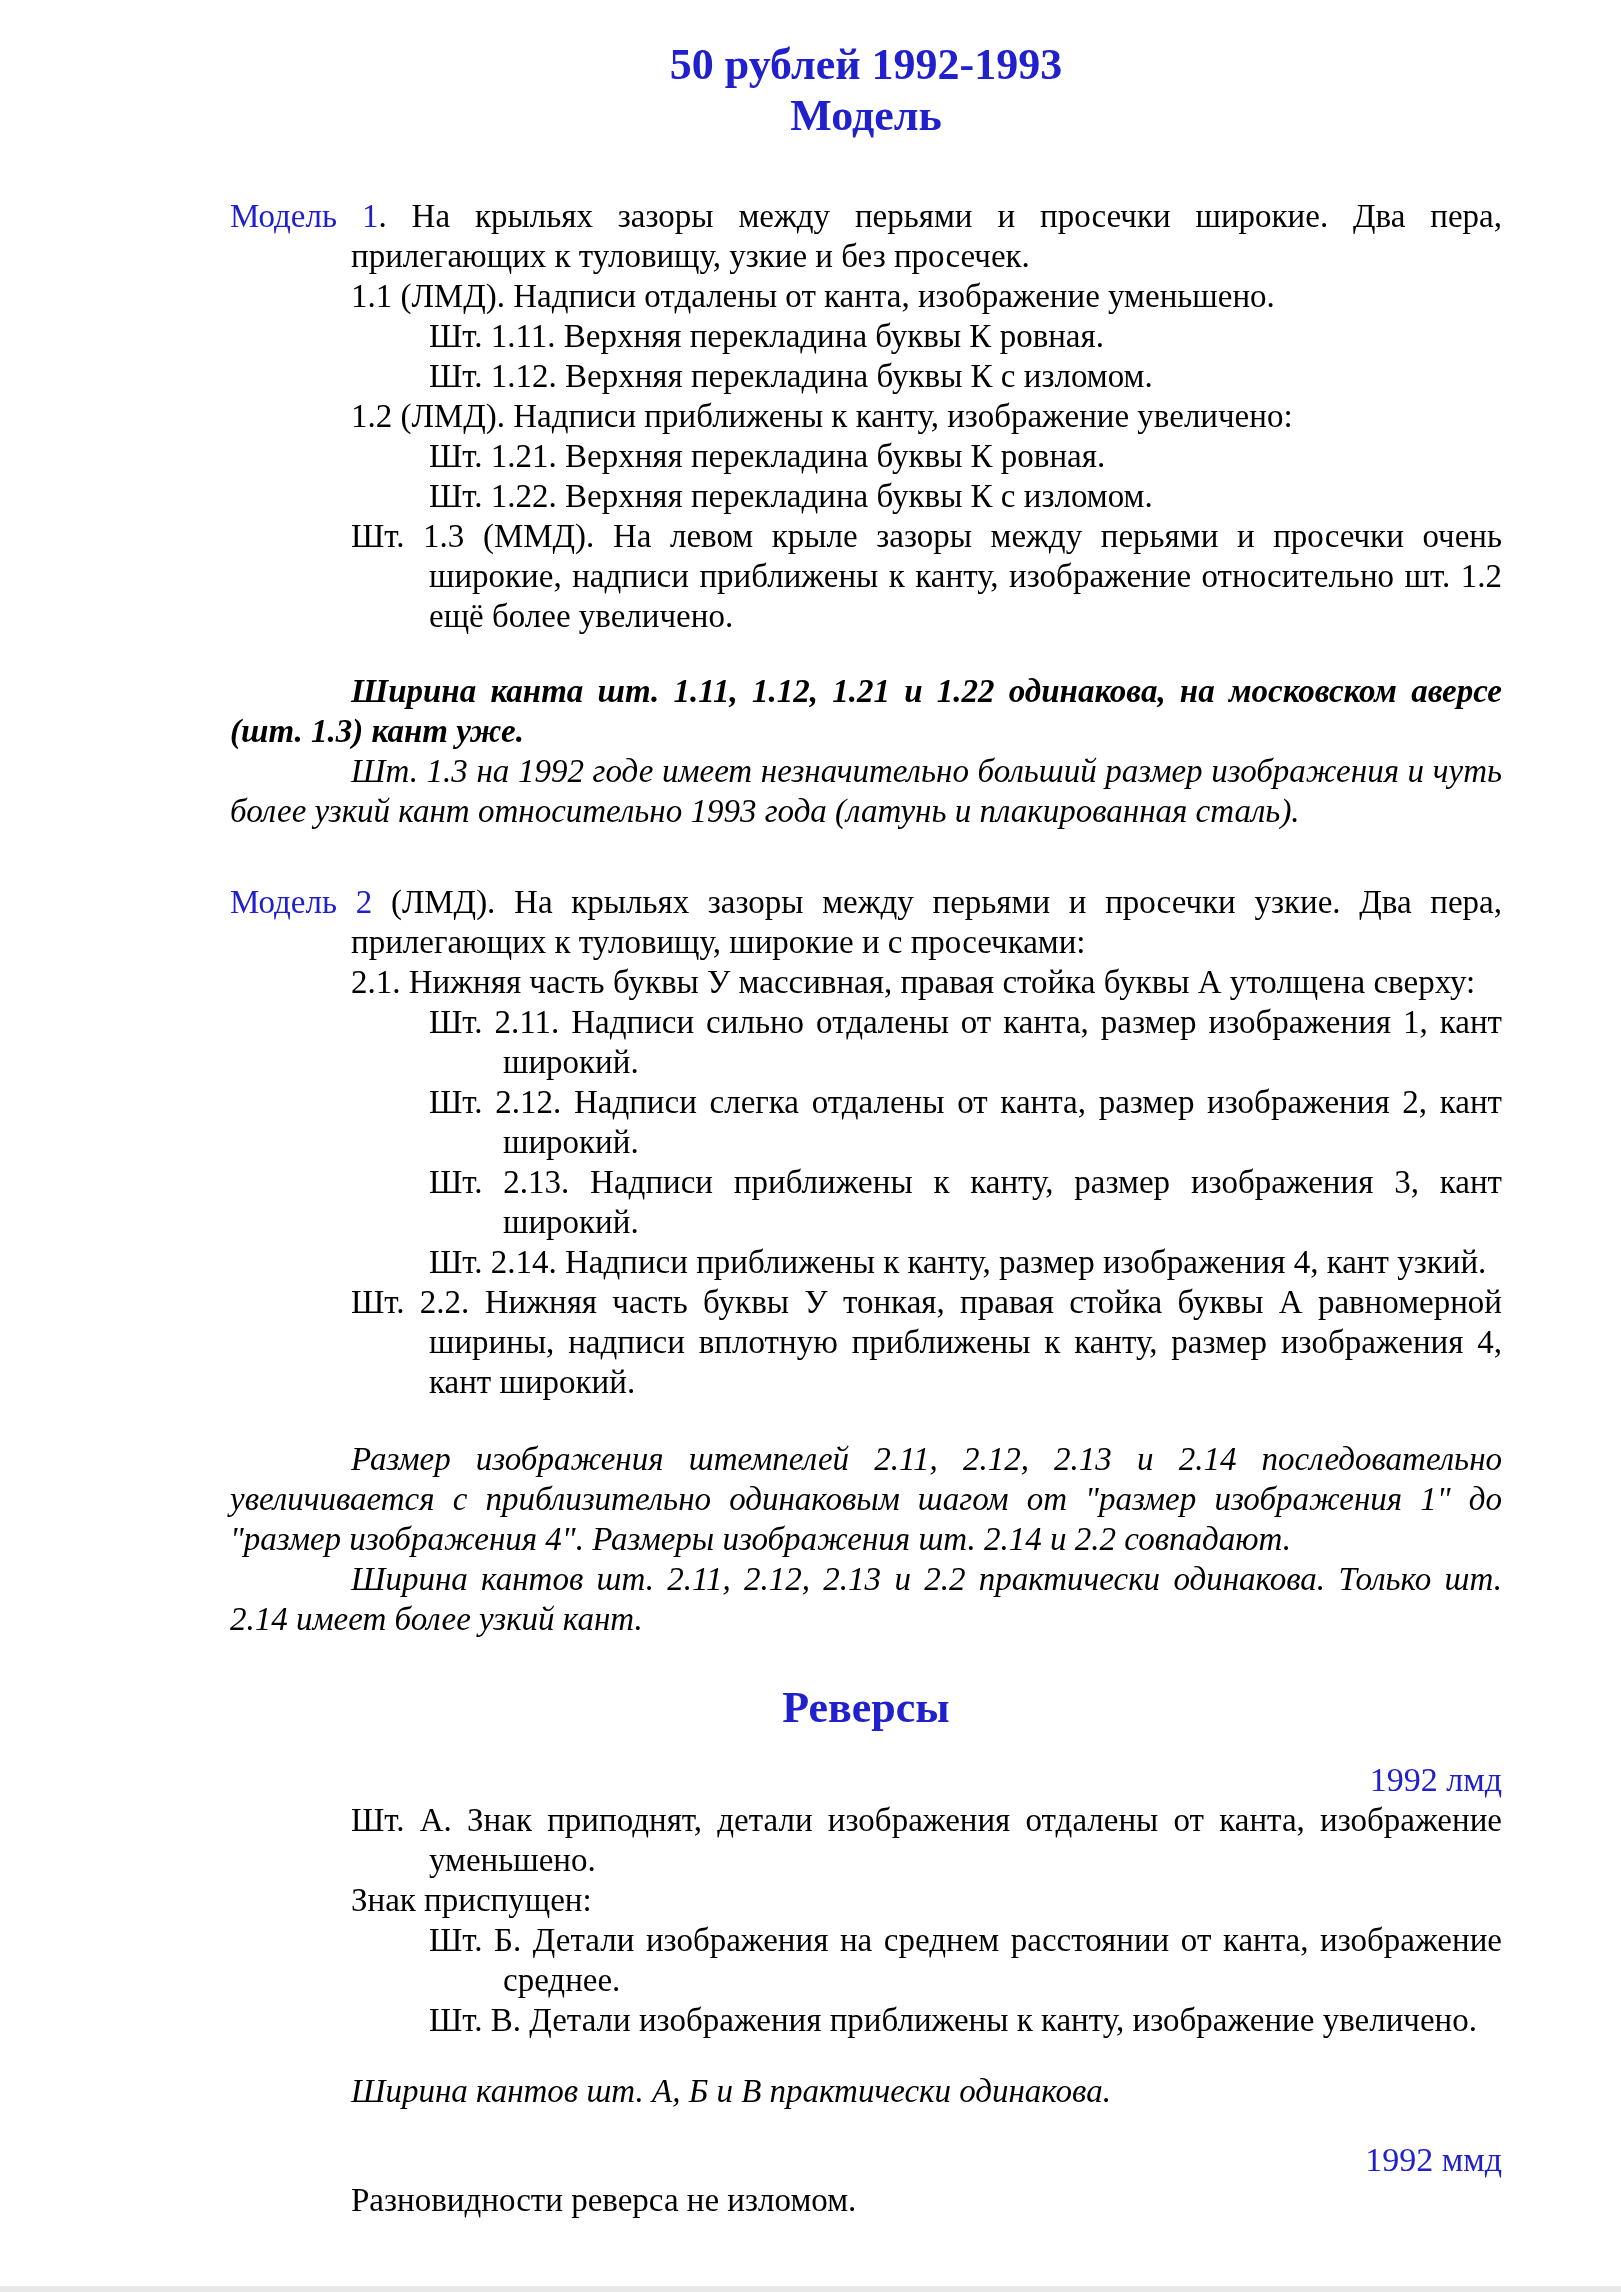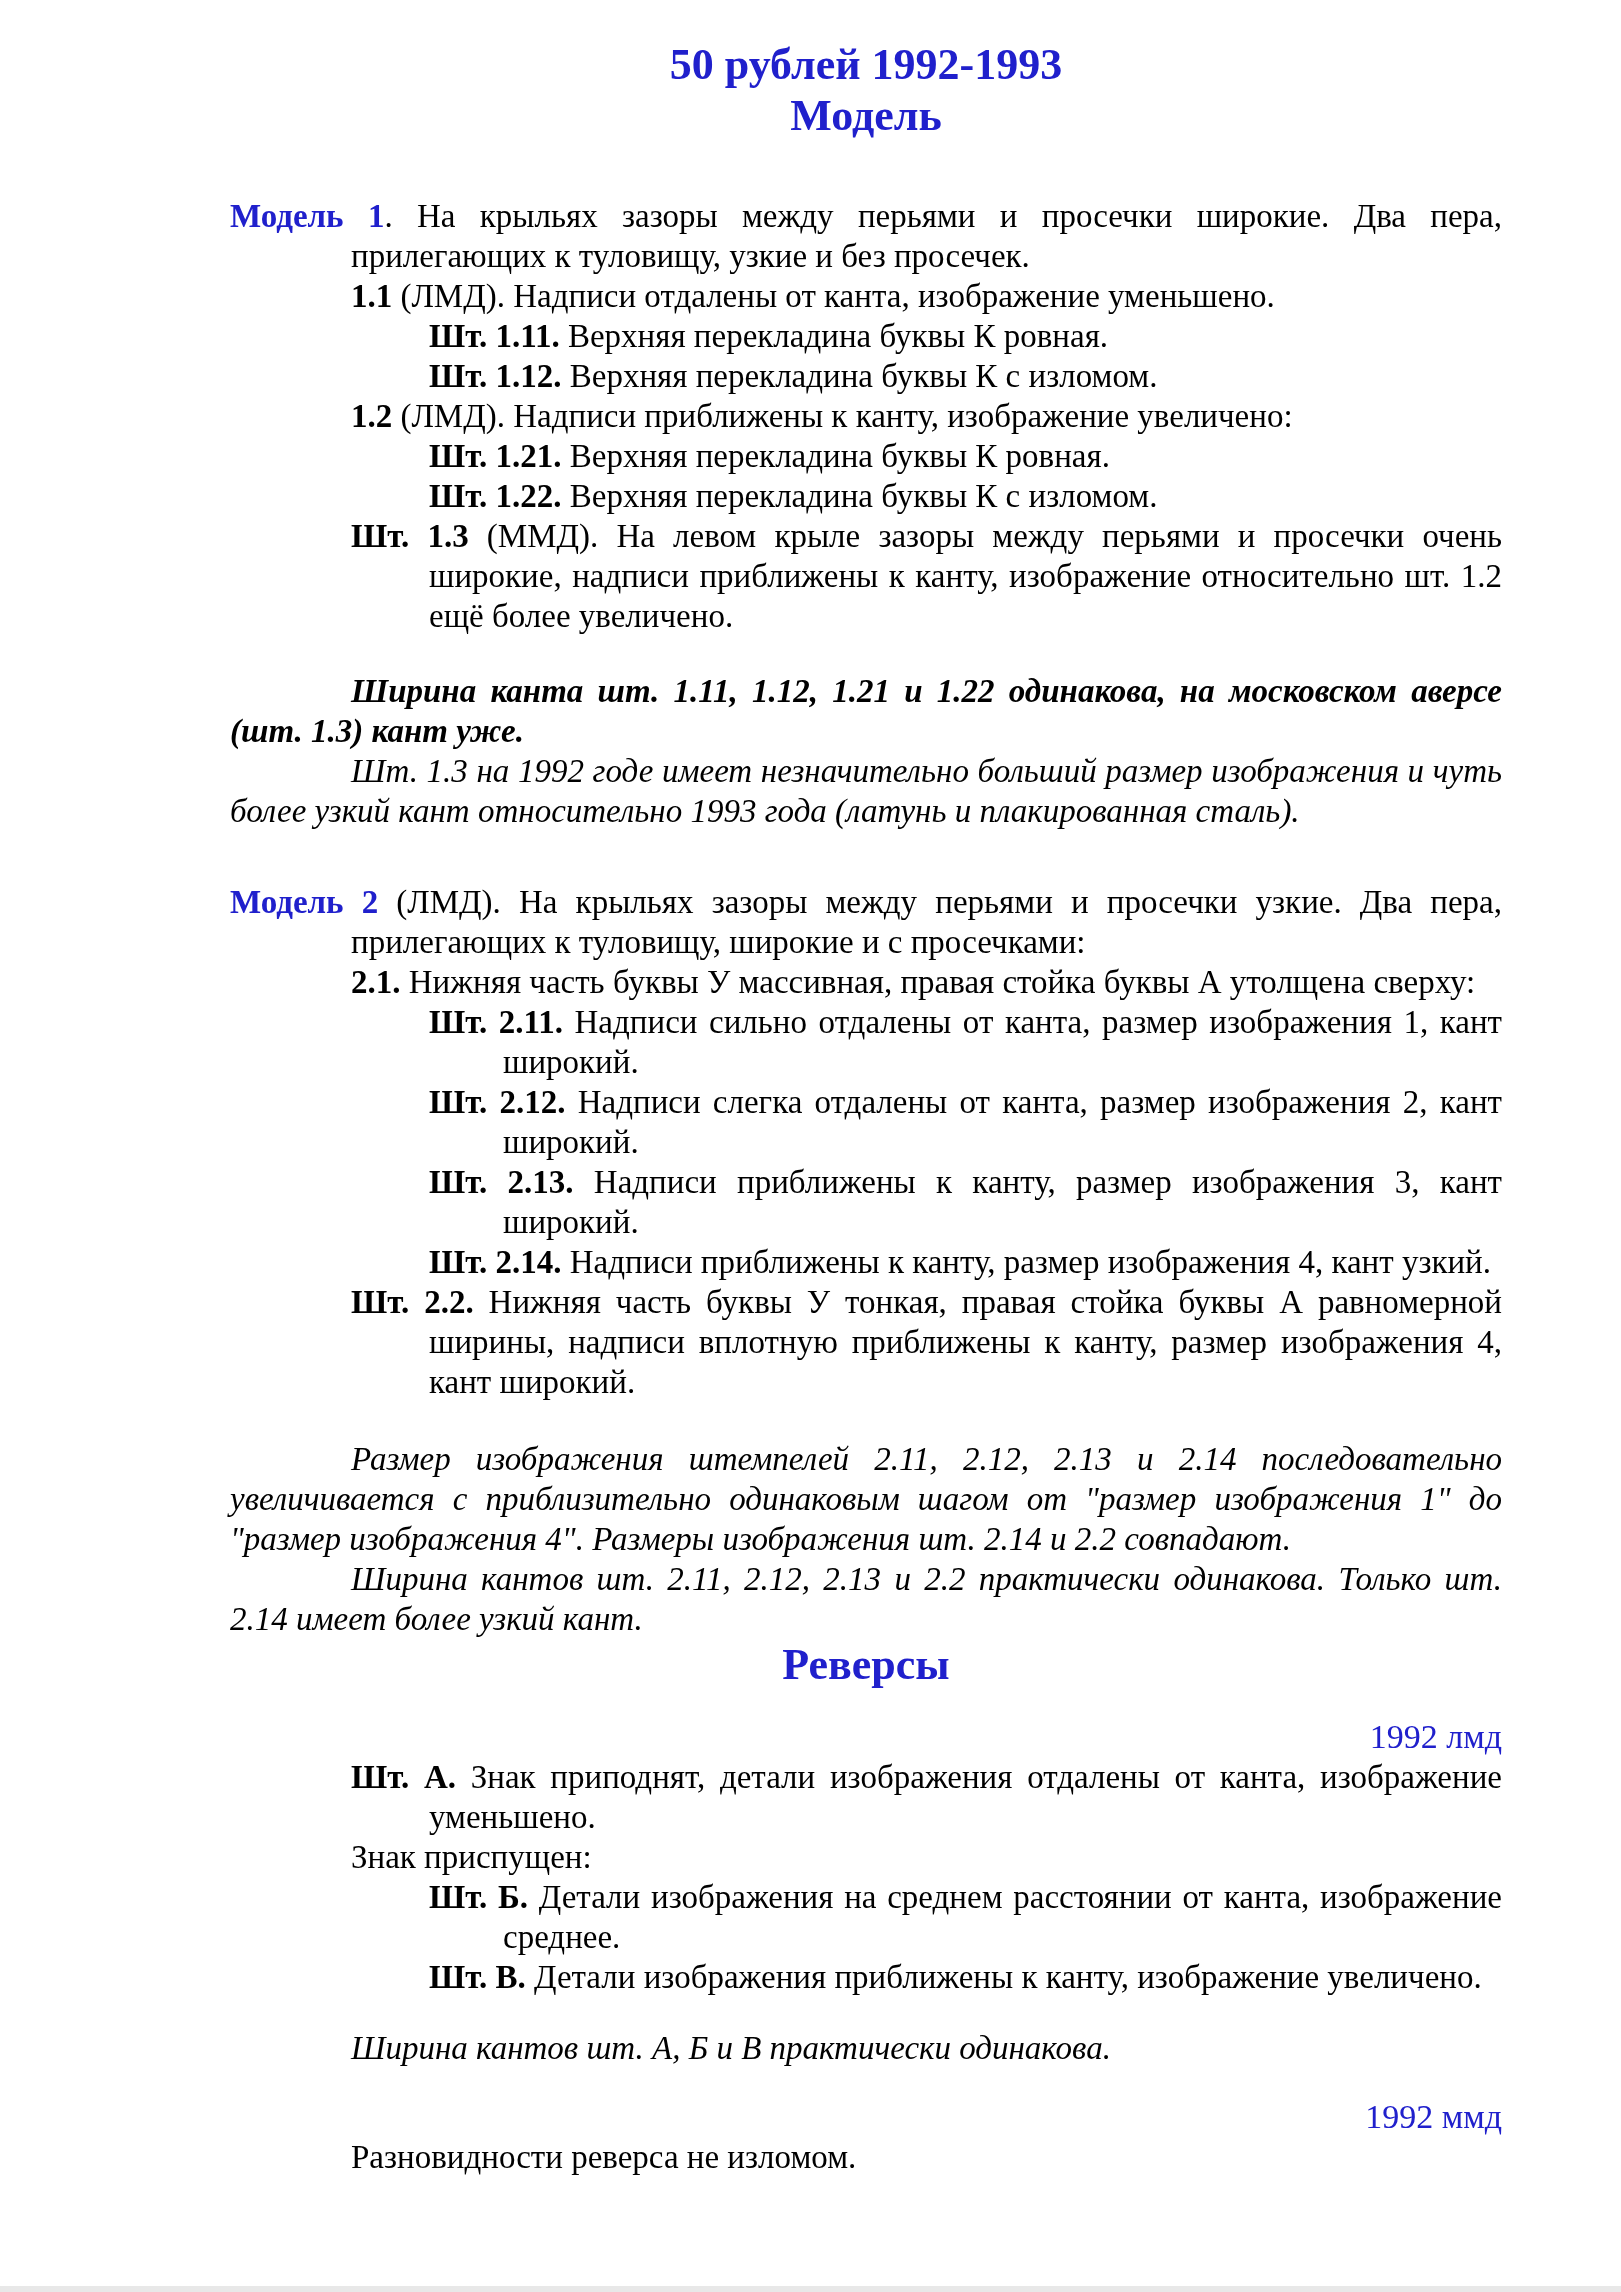--- a/index.html
+++ b/index.html
@@ -26,42 +26,42 @@
     font-weight: bold;
     text-align: center;
     color: #2020cc;
   }
   p {
     margin: 0;
     font-size: 33px;
     line-height: 40px;
     text-align: justify;
   }
-  .lbl { font-weight: bold; }
+  .lbl { font-weight: normal; }
   .blue { color: #2020cc; }
   
   .hang0  { margin-left: 121px; text-indent: -121px; }   
   .l1     { margin-left: 121px; }                        
   .hang12 { margin-left: 199px; text-indent: -78px; }    
   .l2     { margin-left: 199px; }                        
   .hang23 { margin-left: 273px; text-indent: -74px; }    
   .note   { font-style: italic; text-indent: 121px; }    
   .sec    {
     font-size: 34px;
     line-height: 40px;
     font-weight: normal;
     color: #2020cc;
     text-align: right;
   }
   
   .mt-model1 { margin-top: 55px; }
   .mt-note1  { margin-top: 35px; font-weight: bold; }
   .mt-model2 { margin-top: 51px; }
   .mt-note2  { margin-top: 37px; }
-  .mt-revers { }
+  .mt-revers { margin-top: 43px; }
   .mt-lmd    { margin-top: 27.4px; }
   .mt-note3  { margin-top: 31px; }
   .mt-mmd    { margin-top: 29px; }
 </style>
 </head>
 <body>
 
 <div class="page">
   <div class="content">
 

